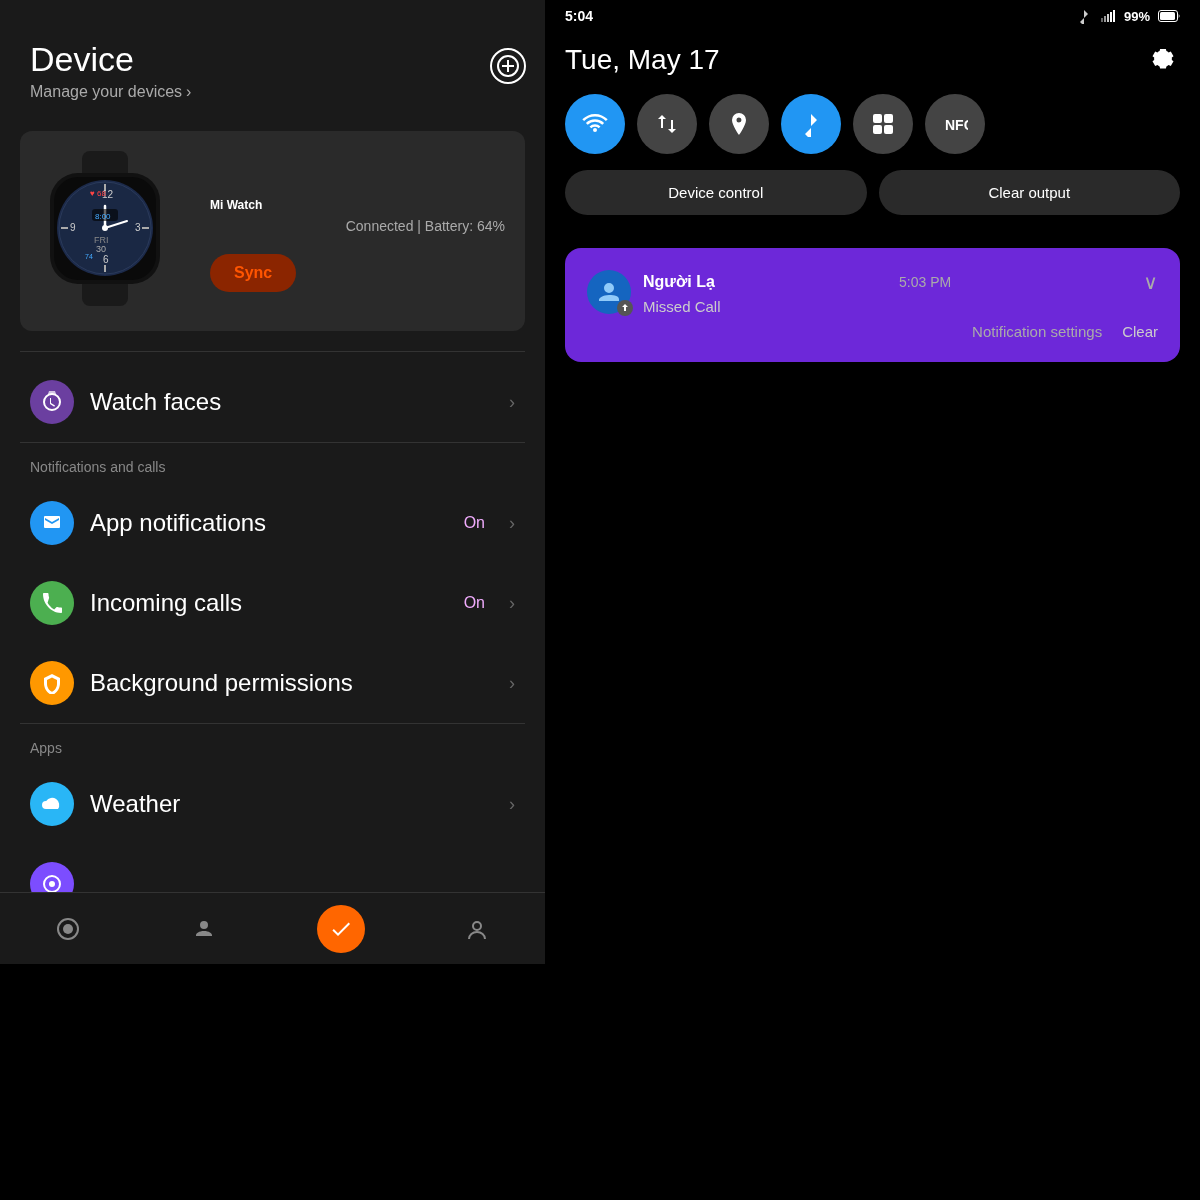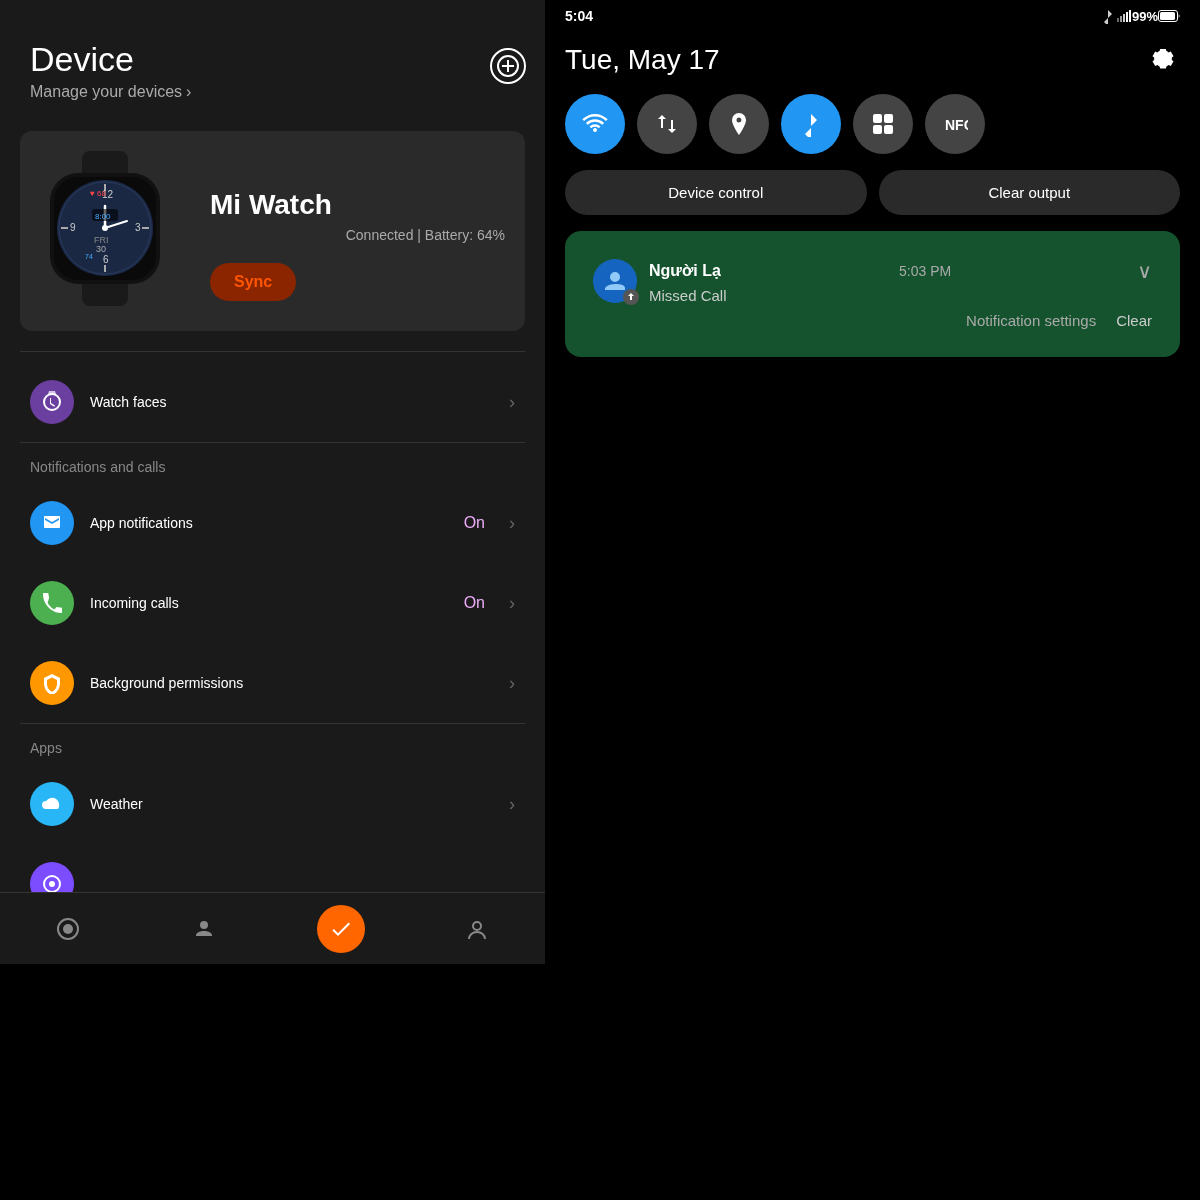--- a/index.html
+++ b/index.html
@@ -78,21 +78,21 @@
     .watch-svg {
       width: 130px;
       height: 155px;
     }
 
     .device-info {
       flex: 1;
     }
     .device-name {
       color: #fff;
-      font-size: 28px;
+      font-size: 12px;
       font-weight: 600;
       margin-bottom: 6px;
       margin-top: 28px;
     }
     .device-status {
       color: #aaa;
       font-size: 14px;
       margin-bottom: 20px;
       text-align: right;
     }
@@ -144,21 +144,21 @@
     .icon-purple { background: #6b3fa0; }
     .icon-blue { background: #2196F3; }
     .icon-green { background: #4CAF50; }
     .icon-orange { background: #FF9800; }
     .icon-lightblue { background: #29b6f6; }
     .icon-violet { background: #7c4dff; }
 
     .menu-item-text {
       flex: 1;
       color: #fff;
-      font-size: 14px;
+      font-size: 24px;
     }
     .menu-item-value {
       color: #f0abfc;
       font-size: 16px;
       margin-right: 8px;
     }
     .menu-chevron {
       color: #666;
       font-size: 18px;
     }
@@ -204,21 +204,21 @@
       justify-content: space-between;
       align-items: center;
       padding: 8px 20px;
       color: #fff;
       font-size: 14px;
       font-weight: 600;
     }
     .status-icons {
       display: flex;
       align-items: center;
-      gap: 0;
+      gap: 8px;
       font-size: 12px;
     }
 
     .notification-header {
       display: flex;
       justify-content: space-between;
       align-items: center;
       padding: 10px 20px 16px;
     }
     .notification-date {
@@ -269,24 +269,24 @@
       border: none;
       border-radius: 24px;
       padding: 14px 16px;
       font-size: 15px;
       font-weight: 500;
       cursor: pointer;
       text-align: center;
     }
 
     .notification-card {
-      margin: 0 20px 12px;
-      background: #14532d;
+      margin: 17px 20px 12px;
+      background: #6d28d9;
       border-radius: 16px;
-      padding: 28px;
+      padding: 22px;
     }
     .notif-header-row {
       display: flex;
       align-items: flex-start;
       gap: 12px;
     }
     .notif-avatar {
       width: 44px;
       height: 44px;
       border-radius: 50%;

